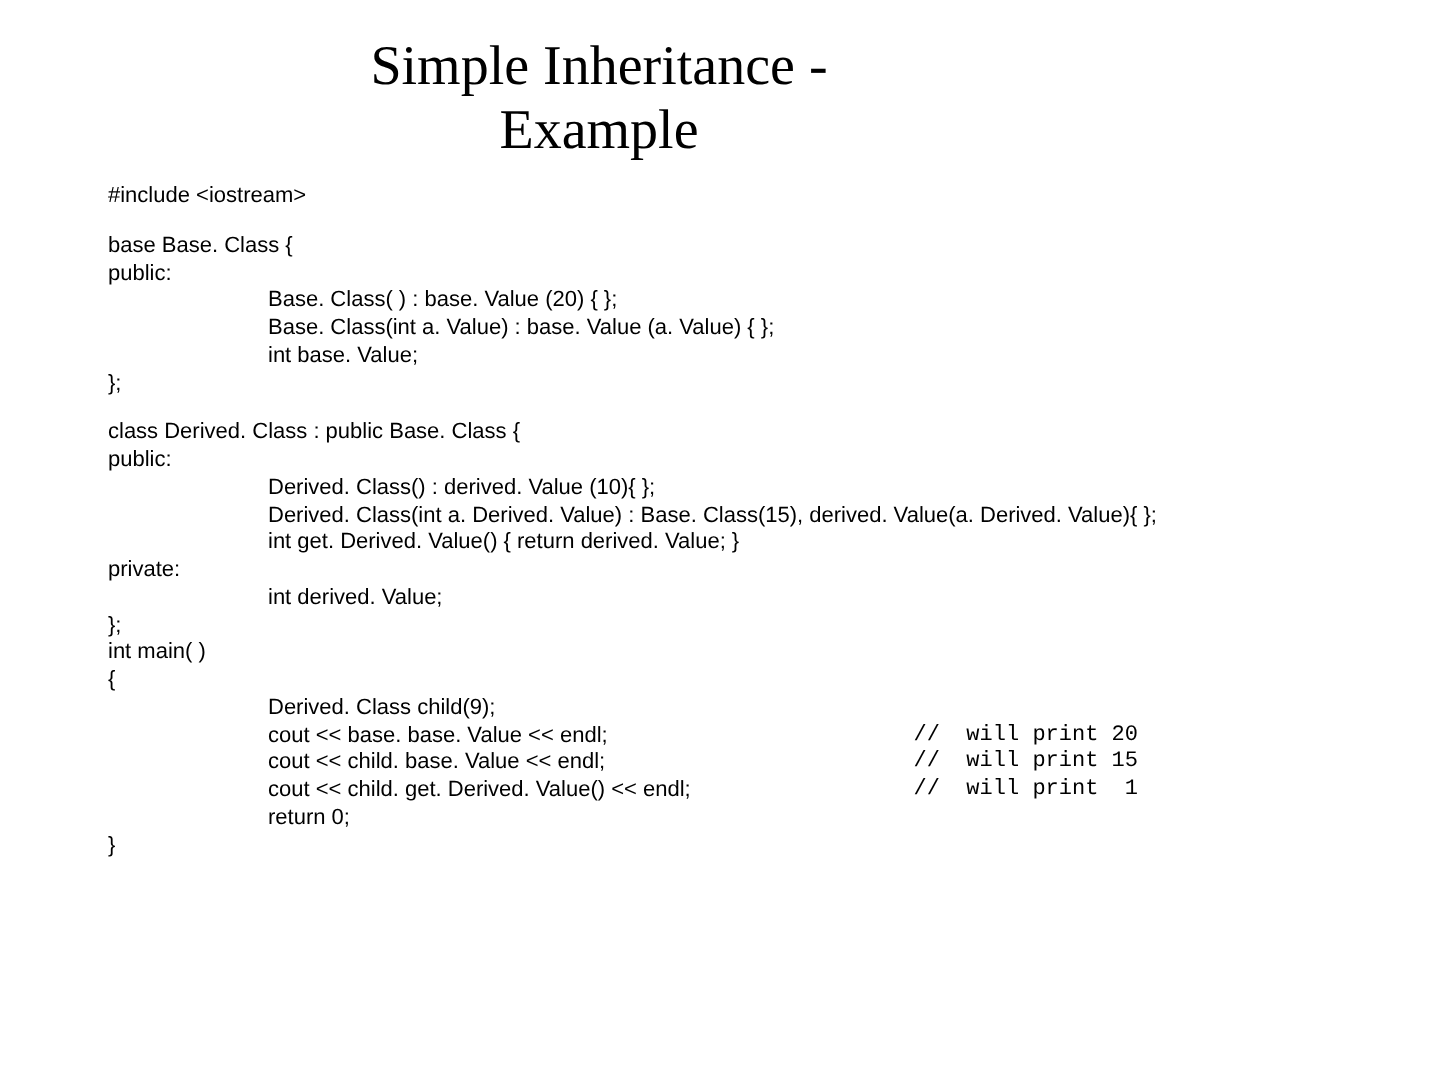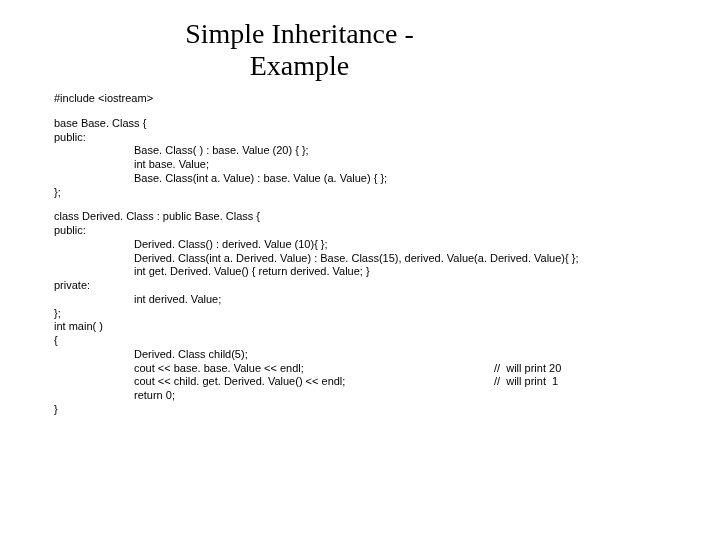--- a/index.html
+++ b/index.html
@@ -41,54 +41,59 @@
   .main-row {
     display: flex;
     align-items: flex-end;
   }
   .main-left {
     width: 360px;
     white-space: pre;
   }
   .main-right {
     white-space: pre;
+    font-family: Liberation Mono, monospace;
   }
   .indent1 { padding-left: 80px; }
 </style>
 </head>
 <body>
 
 <div class="slide">
   <div class="title">Simple Inheritance - Example</div>
 
   <div class="body">
     <div class="code-line">#include &lt;iostream&gt;</div>
     <div class="blank"></div>
     <div class="code-line">base Base. Class {</div>
     <div class="code-line">public:</div>
     <div class="code-line indent1">Base. Class( ) : base. Value (20) { };</div>
+    <div class="code-line indent1">Base. Class(int a. Value) : base. Value (a. Value) { };</div>
     <div class="code-line indent1">int base. Value;</div>
-    <div class="code-line indent1">Base. Class(int a. Value) : base. Value (a. Value) { };</div>
     <div class="code-line">};</div>
     <div class="blank"></div>
     <div class="code-line">class Derived. Class : public Base. Class {</div>
     <div class="code-line">public:</div>
     <div class="code-line indent1">Derived. Class() : derived. Value (10){ };</div>
     <div class="code-line indent1">Derived. Class(int a. Derived. Value) : Base. Class(15), derived. Value(a. Derived. Value){ };</div>
     <div class="code-line indent1">int get. Derived. Value() { return derived. Value; }</div>
     <div class="code-line">private:</div>
     <div class="code-line indent1">int derived. Value;</div>
     <div class="code-line">};</div>
     <div class="code-line">int main( )</div>
     <div class="code-line">{</div>
-    <div class="code-line indent1">Derived. Class child(5);</div>
+    <div class="code-line indent1">Derived. Class child(9);</div>
 
     <div class="main-row indent1">
       <div class="main-left">cout &lt;&lt; base. base. Value &lt;&lt; endl;</div>
       <div class="main-right">//  will print 20</div>
+    </div>
+    <div class="main-row indent1">
+      <div class="main-left">cout &lt;&lt; child. base. Value &lt;&lt; endl;</div>
+      <div class="main-right">//  will print 15</div>
     </div>
     <div class="main-row indent1">
       <div class="main-left">cout &lt;&lt; child. get. Derived. Value() &lt;&lt; endl;</div>
       <div class="main-right">//  will print  1</div>
     </div>
 
     <div class="code-line indent1">return 0;</div>
     <div class="code-line">}</div>
   </div>
 </div>

